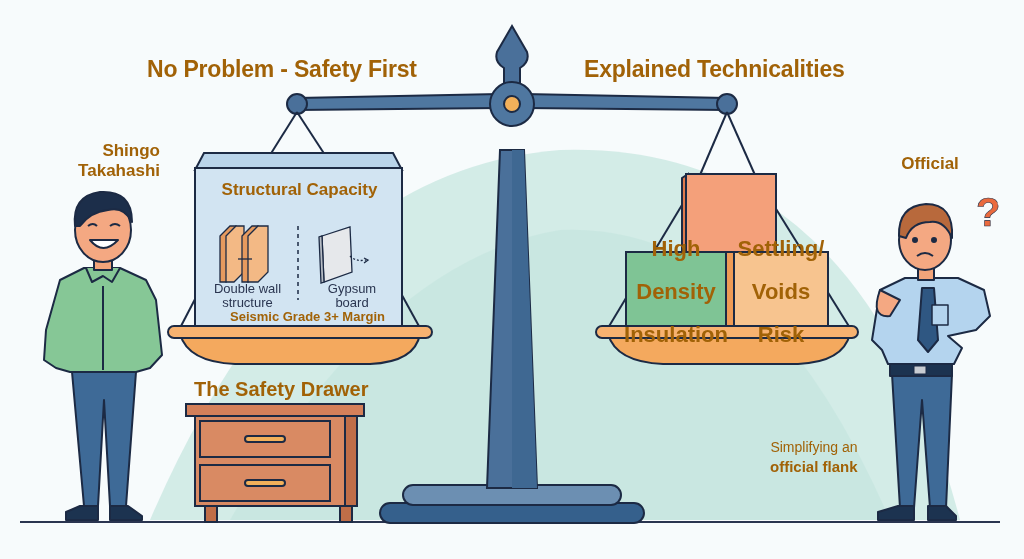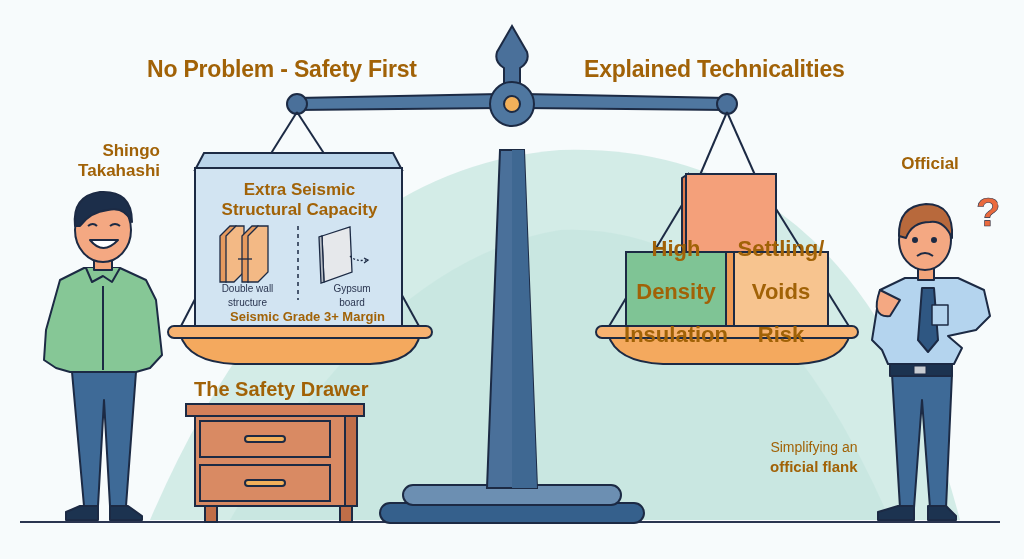--- a/index.html
+++ b/index.html
@@ -2,21 +2,21 @@
 <html><head>
 <meta charset="utf-8">
 <style>
   html, body { margin: 0; padding: 0; }
   body { width: 1024px; height: 559px; overflow: hidden; background: #f7fbfc; font-family: "Liberation Sans", sans-serif; position: relative; }
   .stage { position: absolute; left: 0; top: 0; width: 1024px; height: 559px; }
   .txt { position: absolute; color: #a16207; font-family: "Liberation Sans", sans-serif; }
   .heading { font-weight: 700; font-size: 23px; white-space: nowrap; letter-spacing: -0.2px; }
   .name-label { font-weight: 700; font-size: 17px; text-align: center; line-height: 20px; }
   .box-title { font-weight: 700; font-size: 17px; text-align: center; line-height: 20px; }
-  .small { font-size: 10px; text-align: center; line-height: 14px; color: #2a3550; }
+  .small { font-size: 13px; text-align: center; line-height: 14px; color: #2a3550; }
   .block-label { font-weight: 700; font-size: 22px; text-align: center; line-height: 19px; display: flex; align-items: center; justify-content: center; gap: 24px; }
 </style>
 </head>
 <body>
 
 <div class="stage">
 <svg width="1024" height="559" viewBox="0 0 1024 559" style="position:absolute;left:0;top:0">
 
   <path d="M150 520 Q 300 170 560 150 Q 860 140 960 520 Z" fill="#cde9e3" opacity="0.85"></path>
   <path d="M230 520 Q 380 260 560 230 Q 760 220 890 520 Z" fill="#c3e4dd" opacity="0.6"></path>
@@ -146,21 +146,20 @@
 <div class="txt heading" style="left:147px;top:56px;">No Problem - Safety First</div>
 <div class="txt heading" style="left:584px;top:56px;">Explained Technicalities</div>
 
 <div class="txt name-label" style="left:50px;top:141px;width:110px;text-align:right;">
   <div>Shingo</div>
   <div>Takahashi</div>
 </div>
 <div class="txt name-label" style="left:890px;top:154px;width:80px;">Official</div>
 
 <div class="txt box-title" style="left:197px;top:180px;width:205px;">
-  <div>Extra Seismic</div>
   <div>Structural Capacity</div>
 </div>
 <div class="txt small" style="left:200px;top:282px;width:95px;">
   <div>Double wall</div>
   <div>structure</div>
 </div>
 <div class="txt small" style="left:312px;top:282px;width:80px;">
   <div>Gypsum</div>
   <div>board</div>
 </div>

